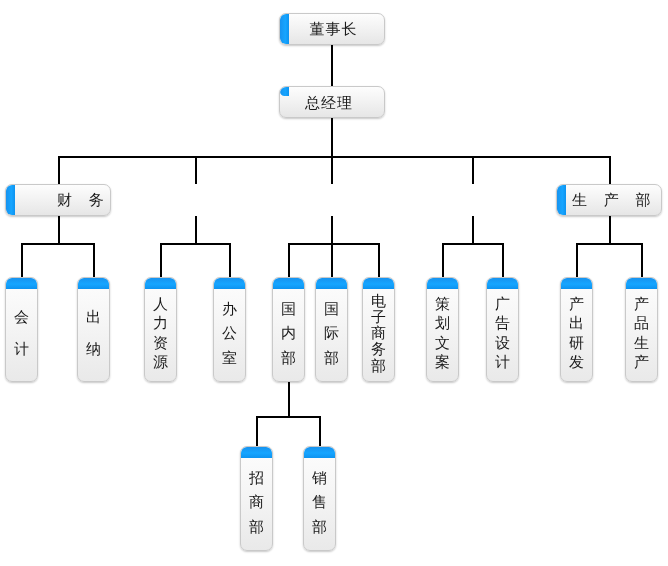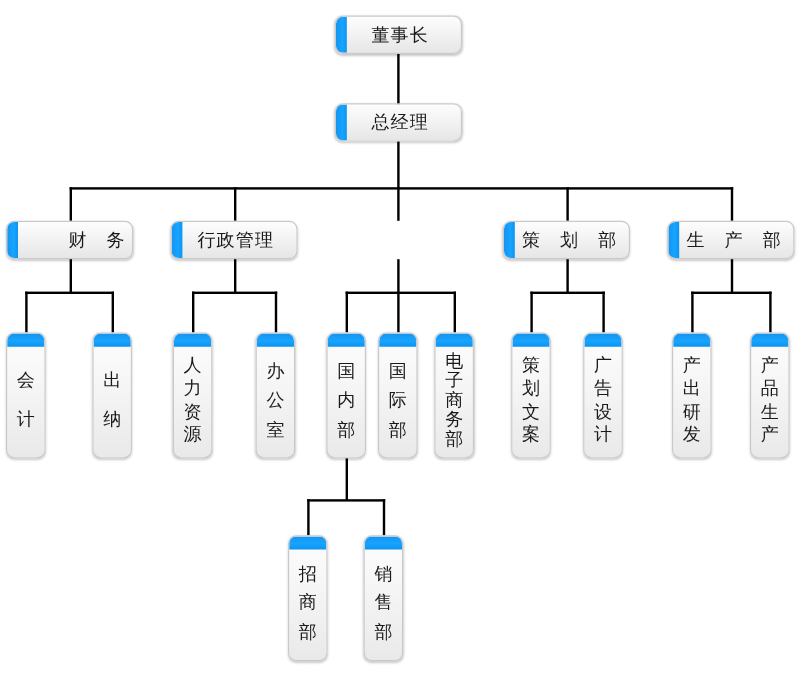--- a/index.html
+++ b/index.html
@@ -89,50 +89,42 @@
 
 <div id="chart">
 
   <div class="node-h" style="left:279px;top:13px;width:106px;height:32px;">
     <span class="accent"></span>
     <span class="label">董事长</span>
   </div>
 
   <div class="line v" style="left:331px;top:45px;height:42px;"></div>
 
-  <div class="node-h" style="left:279px;top:86px;width:106px;height:32px;">
+  <div class="node-h" style="left:279px;top:86px;width:106px;height:32px;flex-direction:column;">
     <span class="accent"></span>
     <span class="label">总经理</span>
   </div>
 
   <div class="line v" style="left:331px;top:118px;height:39px;"></div>
 
   <div class="line h" style="left:58px;top:156px;width:553px;"></div>
 
   <div class="line v" style="left:58px;top:156px;height:28px;"></div>
   <div class="line v" style="left:195px;top:156px;height:28px;"></div>
   <div class="line v" style="left:331px;top:156px;height:28px;"></div>
   <div class="line v" style="left:472px;top:156px;height:28px;"></div>
   <div class="line v" style="left:609px;top:156px;height:28px;"></div>
 
   <div class="node-h wide-space" style="left:5px;top:184px;width:106px;height:32px;gap:36px;">
     <span class="accent"></span>
     <span class="label">财 务</span>
   </div>
 
-  <div class="node-h" style="left:142px;top:184px;width:106px;height:32px;">
-    <span class="accent"></span>
-    <span class="label">行政管理</span>
-  </div>
-
-
-  <div class="node-h wide-space" style="left:419px;top:184px;width:106px;height:32px;">
-    <span class="accent"></span>
-    <span class="label">策 划 部</span>
-  </div>
+
+
 
   <div class="node-h wide-space" style="left:556px;top:184px;width:106px;height:32px;">
     <span class="accent"></span>
     <span class="label">生 产 部</span>
   </div>
 
   <div class="line v" style="left:58px;top:216px;height:28px;"></div>
   <div class="line h" style="left:21px;top:243px;width:74px;"></div>
   <div class="line v" style="left:21px;top:243px;height:34px;"></div>
   <div class="line v" style="left:93px;top:243px;height:34px;"></div>

